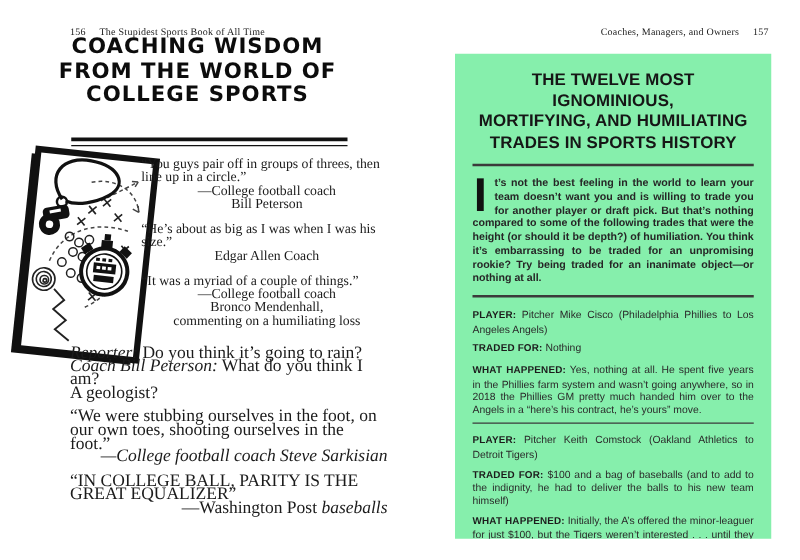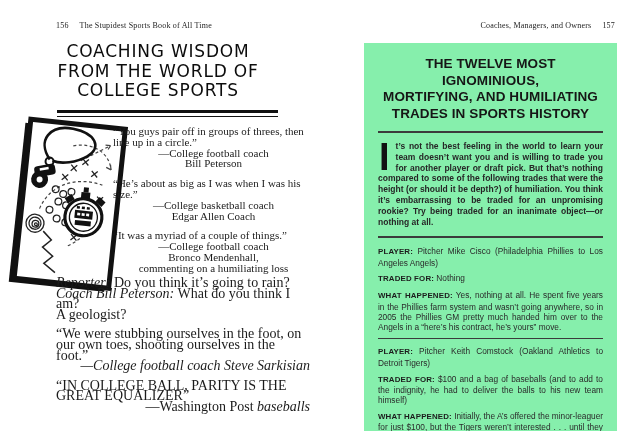--- a/index.html
+++ b/index.html
@@ -5,22 +5,22 @@
   html,body{margin:0;padding:0;}
   body{
     width:640px;height:448px;position:relative;background:#ffffff;
     font-family:"Liberation Serif", serif;color:#1b1b1b;overflow:hidden;
   }
   
   .page-left{position:absolute;left:0;top:0;width:320px;height:316px;}
   .header-left{position:absolute;left:56px;top:21px;font-size:8px;letter-spacing:.2px;white-space:nowrap;}
   .header-left .pgnum{margin-right:11px;}
   .title-left{
-    position:absolute;left:30px;top:42px;width:256px;text-align:center;
-    font-family:"DejaVu Sans", sans-serif;font-weight:normal;font-size:17px;
+    position:absolute;left:30px;top:28px;width:256px;text-align:center;
+    font-family:"DejaVu Sans", sans-serif;font-weight:bold;font-size:17px;
     line-height:19.5px;letter-spacing:.8px;color:#0c0c0c;
   }
   .double-rule{position:absolute;left:57px;top:110px;width:221px;height:3px;
     border-top:3px solid #111;border-bottom:1.5px solid #111;}
   .illustration{position:absolute;left:12px;top:114px;width:120px;height:184px;transform:rotate(6deg);}
   .illustration svg{overflow:visible;}
   .quotes{position:absolute;left:113px;top:126px;width:201px;font-size:11px;line-height:10.8px;}
   .quote{margin-bottom:9px;}
   .q-attr{text-align:center;}
   .lower{position:absolute;left:56px;top:278px;width:254px;font-size:14px;line-height:10.6px;}
@@ -144,21 +144,20 @@
     <div class="quote">
       <div class="q-text">“You guys pair off in groups of threes, then line up in a circle.”</div>
       <div class="q-attr">
         <div>—College football coach</div>
         <div>Bill Peterson</div>
       </div>
     </div>
     <div class="quote">
       <div class="q-text">“He’s about as big as I was when I was his size.”</div>
       <div class="q-attr">
-        <div>—College basketball coach</div>
         <div>Edgar Allen Coach</div>
       </div>
     </div>
     <div class="quote">
       <div class="q-text">“It was a myriad of a couple of things.”</div>
       <div class="q-attr">
         <div>—College football coach</div>
         <div>Bronco Mendenhall,</div>
         <div>commenting on a humiliating loss</div>
       </div>
@@ -202,21 +201,21 @@
 
       <div class="intro">
         <span class="dropcap">I</span><span>t’s not the best feeling in the world to learn your team doesn’t want you and is willing to trade you for another player or draft pick. But that’s nothing compared to some of the following trades that were the height (or should it be depth?) of humiliation. You think it’s embarrassing to be traded for an unpromising rookie? Try being traded for an inanimate object—or nothing at all.</span>
       </div>
 
       <div class="r-rule"></div>
 
       <div class="entry">
         <p class="para"><span class="lbl">PLAYER:</span><span> Pitcher Mike Cisco (Philadelphia Phillies to Los Angeles Angels)</span></p>
         <p class="para"><span class="lbl">TRADED FOR:</span><span> Nothing</span></p>
-        <p class="para"><span class="lbl">WHAT HAPPENED:</span><span> Yes, nothing at all. He spent five years in the Phillies farm system and wasn’t going anywhere, so in 2005 the Phillies GM pretty much handed him over to the Angels in a “here’s his contract, he’s yours” move.</span></p>
+        <p class="para"><span class="lbl">WHAT HAPPENED:</span><span> Yes, nothing at all. He spent five years in the Phillies farm system and wasn’t going anywhere, so in 2018 the Phillies GM pretty much handed him over to the Angels in a “here’s his contract, he’s yours” move.</span></p>
       </div>
 
       <div class="r-rule thin"></div>
 
       <div class="entry">
         <p class="para"><span class="lbl">PLAYER:</span><span> Pitcher Keith Comstock (Oakland Athletics to Detroit Tigers)</span></p>
         <p class="para"><span class="lbl">TRADED FOR:</span><span> $100 and a bag of baseballs (and to add to the indignity, he had to deliver the balls to his new team himself)</span></p>
         <p class="para"><span class="lbl">WHAT HAPPENED:</span><span> Initially, the A’s offered the minor-leaguer for just $100, but the Tigers weren’t interested . . . until they sweetened the deal with the bag of balls. Comstock did eventually make it to the big leagues in 1984.</span></p>
       </div>
     </div>

